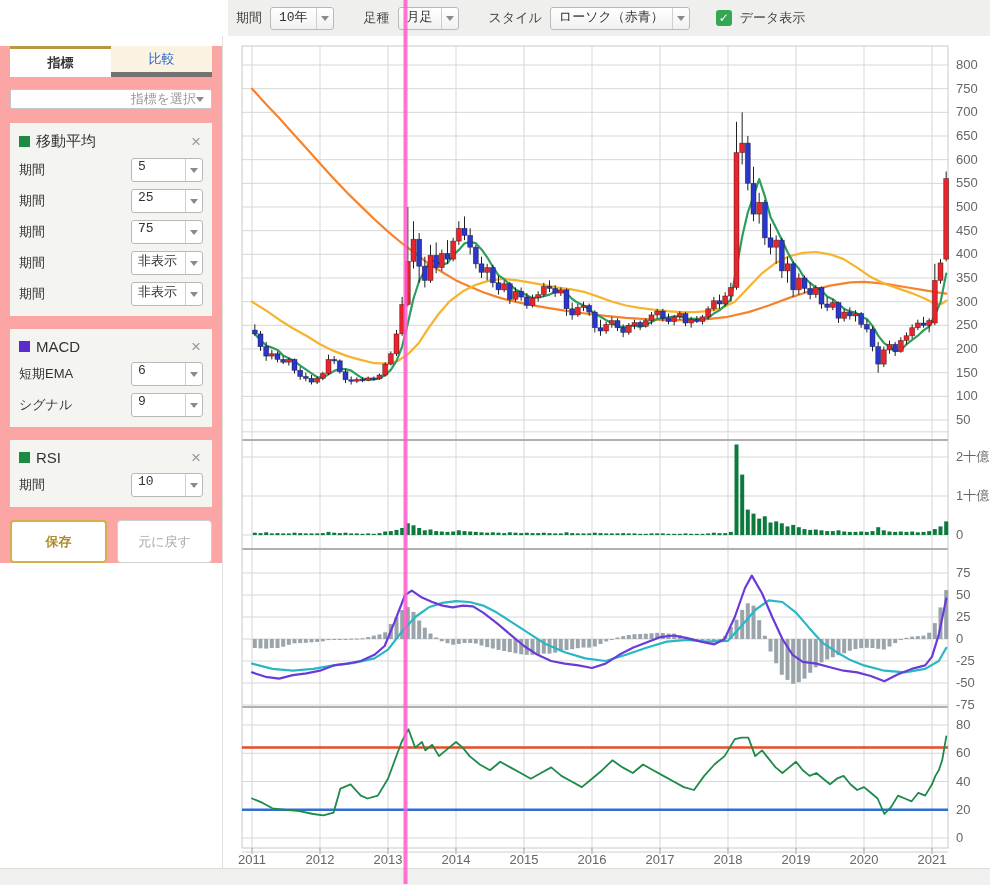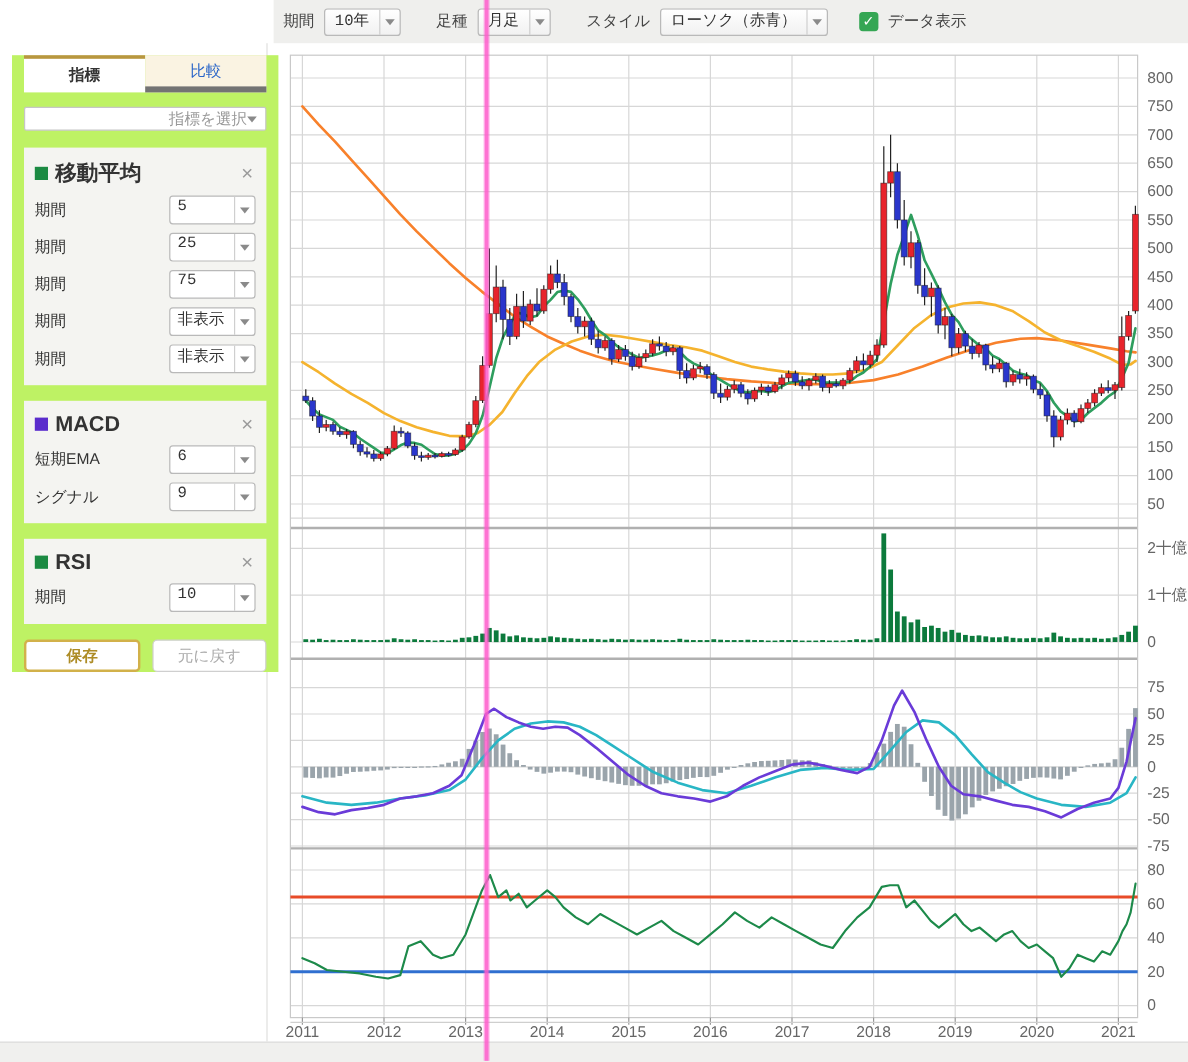--- a/index.html
+++ b/index.html
@@ -18,41 +18,41 @@
   .dd .arrowbox { width:17px; align-self:stretch; border-left:1px solid #cfcfcf;
     display:flex; align-items:center; justify-content:center; }
   .tri { width:0; height:0; border-left:4px solid transparent; border-right:4px solid transparent;
     border-top:5px solid #8a8a8a; }
   .gap1 { width:14px; } .gap2 { width:10px; }
   .cb { position:relative; z-index:10; width:16px; height:16px; border-radius:3px; background:#35a654;
     display:flex; align-items:center; justify-content:center; color:#fff; font-size:12px;
     font-weight:bold; cursor:pointer; }
 
   
-  .sidebar { position:absolute; left:10px; top:46px; width:222px; background:#bef264; z-index:3; }
+  .sidebar { position:absolute; left:0; top:46px; width:222px; background:#fca5a5; z-index:3; }
   .sb-inner { padding:0 10px 0 10px; }
   .tabs { display:flex; height:31px; margin-bottom:12px; }
   .tab { flex:1; display:flex; align-items:center; justify-content:center; font-size:13px; cursor:pointer; }
   .tab.active { background:#fff; border-top:3px solid #b8973f; font-weight:bold; color:#333;
     border-bottom:none; }
   .tab.inactive { background:#faf3e2; color:#2864c8; border-bottom:5px solid #737373; }
   .sel-wide { display:flex; align-items:center; justify-content:flex-end; height:20px;
     border:1px solid #c6c6c6; border-radius:2px; background:#fff; padding:0 7px; font-size:13px;
     color:#999; margin-bottom:14px; cursor:pointer; }
   .section { background:#f4f4f1; padding:9px 9px 10px 9px; margin-bottom:13px; }
   .sec-head { display:flex; align-items:center; margin-bottom:6px; }
   .sq { width:11px; height:11px; margin-right:6px; }
-  .sec-title { font-weight:bold; font-size:18px; color:#333; flex:1; }
+  .sec-title { font-weight:normal; font-size:15px; color:#333; flex:1; }
   .xclose { color:#9a9a9a; font-size:17px; line-height:13px; cursor:pointer; padding:0 2px; }
   .row { display:flex; align-items:center; justify-content:space-between; margin-top:7px; }
   .row .rlabel { font-size:13px; color:#333; }
   .dd.small { height:24px; width:72px; justify-content:space-between; background:#fff; }
   .dd.small .val { padding:0 6px; font-size:13px; }
   .btnrow { display:flex; gap:10px; margin-top:2px; }
-  .btn { flex:1; height:27px; display:flex; align-items:center; justify-content:center;
+  .btn { flex:1; height:43px; display:flex; align-items:center; justify-content:center;
     font-size:13px; border-radius:4px; background:#fff; cursor:pointer; }
   .btn.save { border:2px solid #d2b14a; color:#ad8c26; font-weight:bold; }
   .btn.reset { border:1px solid #cfcfcf; color:#aaa; }
   .v-sep { position:absolute; left:222px; top:36px; height:832px; border-left:1px solid #e0e0de; z-index:1; }
 
   
   #chart-wrap { position:absolute; left:228px; top:36px; width:762px; height:834px; z-index:1; }
   .bottom-strip { position:absolute; left:0; top:868px; width:990px; height:17px;
     background:#f0f0ee; border-top:1px solid #dddddb; z-index:1; }
   #pink-line { position:absolute; top:0; width:5px; height:884px; z-index:5; pointer-events:none;

